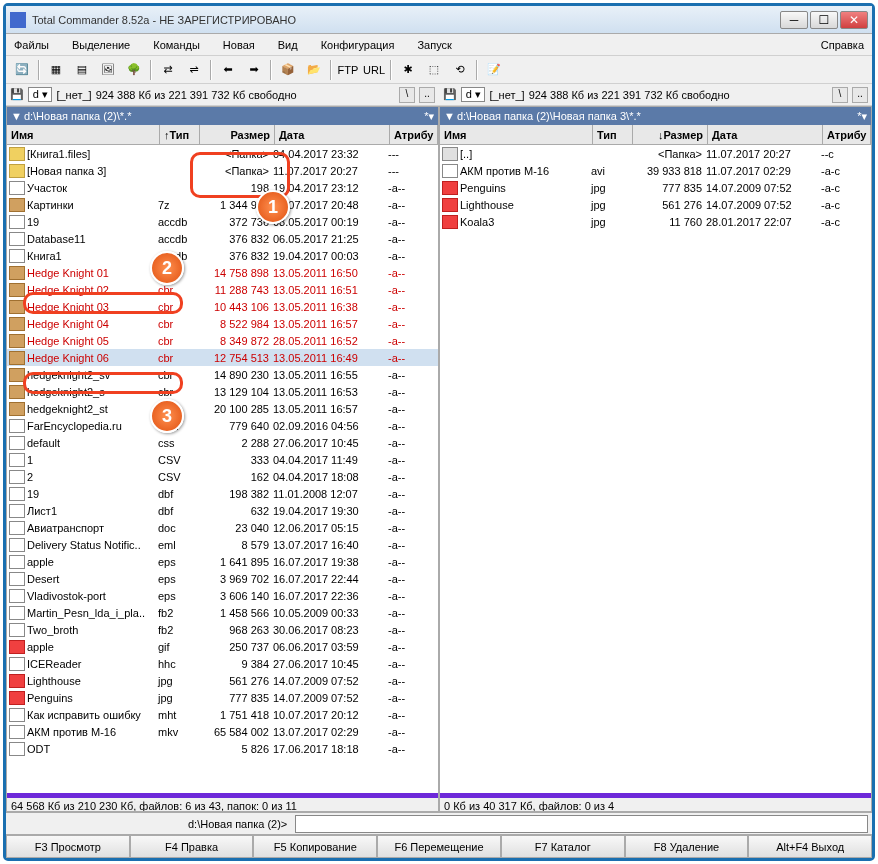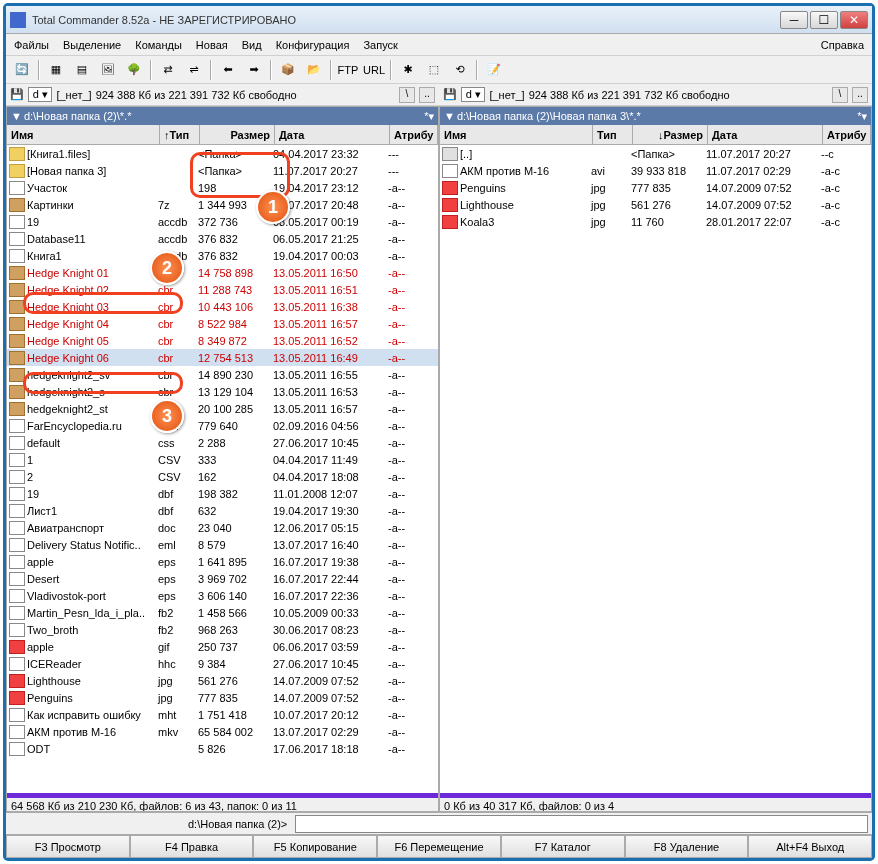--- a/index.html
+++ b/index.html
@@ -4,21 +4,21 @@
 <style>
 * { margin: 0; padding: 0; box-sizing: border-box; font-family: Tahoma, sans-serif; font-size: 11px; }
 body { background: #fff; width: 878px; height: 864px; position: relative; overflow: hidden; }
 .window { border: 3px solid #1a6fb0; border-radius: 5px; width: 872px; height: 858px; margin: 3px; background: #f0f0f0; display: flex; flex-direction: column; }
 .titlebar { background: linear-gradient(#e8f0f8, #d0e0f0); height: 28px; display: flex; align-items: center; padding: 0 4px; border-bottom: 1px solid #aaa; }
 .titlebar-icon { width: 16px; height: 16px; background: #4169cd; margin-right: 6px; }
 .titlebar-text { flex: 1; color: #333; }
 .titlebar-btns { display: flex; gap: 2px; }
 .tbtn { width: 28px; height: 18px; border: 1px solid #888; background: linear-gradient(#f8f8f8,#d8d8d8); border-radius: 2px; display: flex; align-items: center; justify-content: center; font-size: 12px; }
 .tbtn.close { background: linear-gradient(#f08080,#d04040); color: #fff; }
-.menubar { background: #f0f0f0; height: 22px; display: flex; align-items: center; padding: 0 8px; gap: 14px; border-bottom: 1px solid #d0d0d0; }
+.menubar { background: #f0f0f0; height: 22px; display: flex; align-items: center; padding: 0 8px; gap: 23px; border-bottom: 1px solid #d0d0d0; }
 .menubar span { color: #000; }
 .menubar .spacer { flex: 1; }
 .toolbar { background: #f0f0f0; height: 28px; display: flex; align-items: center; padding: 2px 4px; gap: 2px; border-bottom: 1px solid #d0d0d0; }
 .tbar-btn { width: 24px; height: 22px; border: 1px solid transparent; display: flex; align-items: center; justify-content: center; }
 .tbar-sep { width: 2px; height: 20px; border-left: 1px solid #aaa; border-right: 1px solid #fff; margin: 0 2px; }
 .drive-row { height: 22px; display: flex; border-bottom: 1px solid #d0d0d0; }
 .drive-half { flex: 1; display: flex; align-items: center; padding: 0 4px; gap: 4px; background: #f0f0f0; }
 .drive-sel { border: 1px solid #888; padding: 0 4px; background: #fff; }
 .drive-info { flex: 1; white-space: nowrap; overflow: hidden; }
 .drive-btn { width: 16px; height: 16px; border: 1px solid #aaa; background: #e8e8e8; text-align: center; font-size: 10px; }
@@ -40,21 +40,21 @@
 .row.red { color: #c00; }
 .row.sel { background: #d0e0f0; }
 .ic { width: 16px; height: 14px; margin-right: 2px; flex-shrink: 0; display: inline-block; }
 .ic-folder { background: #f0d060; border: 1px solid #c0a040; }
 .ic-file { background: #fff; border: 1px solid #888; }
 .ic-arc { background: #d0a060; border: 1px solid #a07030; }
 .ic-img { background: #f04040; border: 1px solid #c02020; }
 .ic-up { background: #e0e0e0; border: 1px solid #888; }
 .cell-name { flex: 1; overflow: hidden; text-overflow: ellipsis; }
 .cell-ext { width: 40px; }
-.cell-size { width: 75px; padding-right: 4px; }
+.cell-size { width: 75px; text-align: right; padding-right: 4px; }
 .cell-date { width: 115px; }
 .cell-attr { width: 48px; }
 .status { background: #f0f0f0; border-top: 5px solid #6d28d9; padding: 2px 4px; height: 18px; white-space: nowrap; overflow: hidden; }
 .cmdline { height: 22px; display: flex; align-items: center; background: #f0f0f0; padding: 0 4px; border-top: 1px solid #aaa; }
 .cmdline-path { padding: 0 8px; }
 .cmdline-input { flex: 1; border: 1px solid #888; height: 18px; background: #fff; }
 .fkeys { height: 24px; display: flex; background: #f0f0f0; border-top: 1px solid #aaa; }
 .fkey { flex: 1; border: 1px solid #aaa; display: flex; align-items: center; justify-content: center; background: linear-gradient(#f8f8f8,#e0e0e0); }
 .callout { position: absolute; border: 3px solid #f04020; border-radius: 10px; pointer-events: none; z-index: 10; }
 .bubble { position: absolute; width: 34px; height: 34px; border-radius: 50%; background: radial-gradient(#ff9050,#e05010); border: 2px solid #fff; color: #fff; font-size: 18px; font-weight: bold; display: flex; align-items: center; justify-content: center; z-index: 11; box-shadow: 1px 1px 3px rgba(0,0,0,0.4); }
@@ -235,21 +235,21 @@
             <span class="cell-ext">cbr</span>
             <span class="cell-size">8 522 984</span>
             <span class="cell-date">13.05.2011 16:57</span>
             <span class="cell-attr">-a--</span>
           </div>
           <div class="row red">
             <span class="ic ic-arc"></span>
             <span class="cell-name">Hedge Knight 05</span>
             <span class="cell-ext">cbr</span>
             <span class="cell-size">8 349 872</span>
-            <span class="cell-date">13.05.2011 16:52</span>
+            <span class="cell-date">28.05.2011 16:52</span>
             <span class="cell-attr">-a--</span>
           </div>
           <div class="row red sel">
             <span class="ic ic-arc"></span>
             <span class="cell-name">Hedge Knight 06</span>
             <span class="cell-ext">cbr</span>
             <span class="cell-size">12 754 513</span>
             <span class="cell-date">13.05.2011 16:49</span>
             <span class="cell-attr">-a--</span>
           </div>

